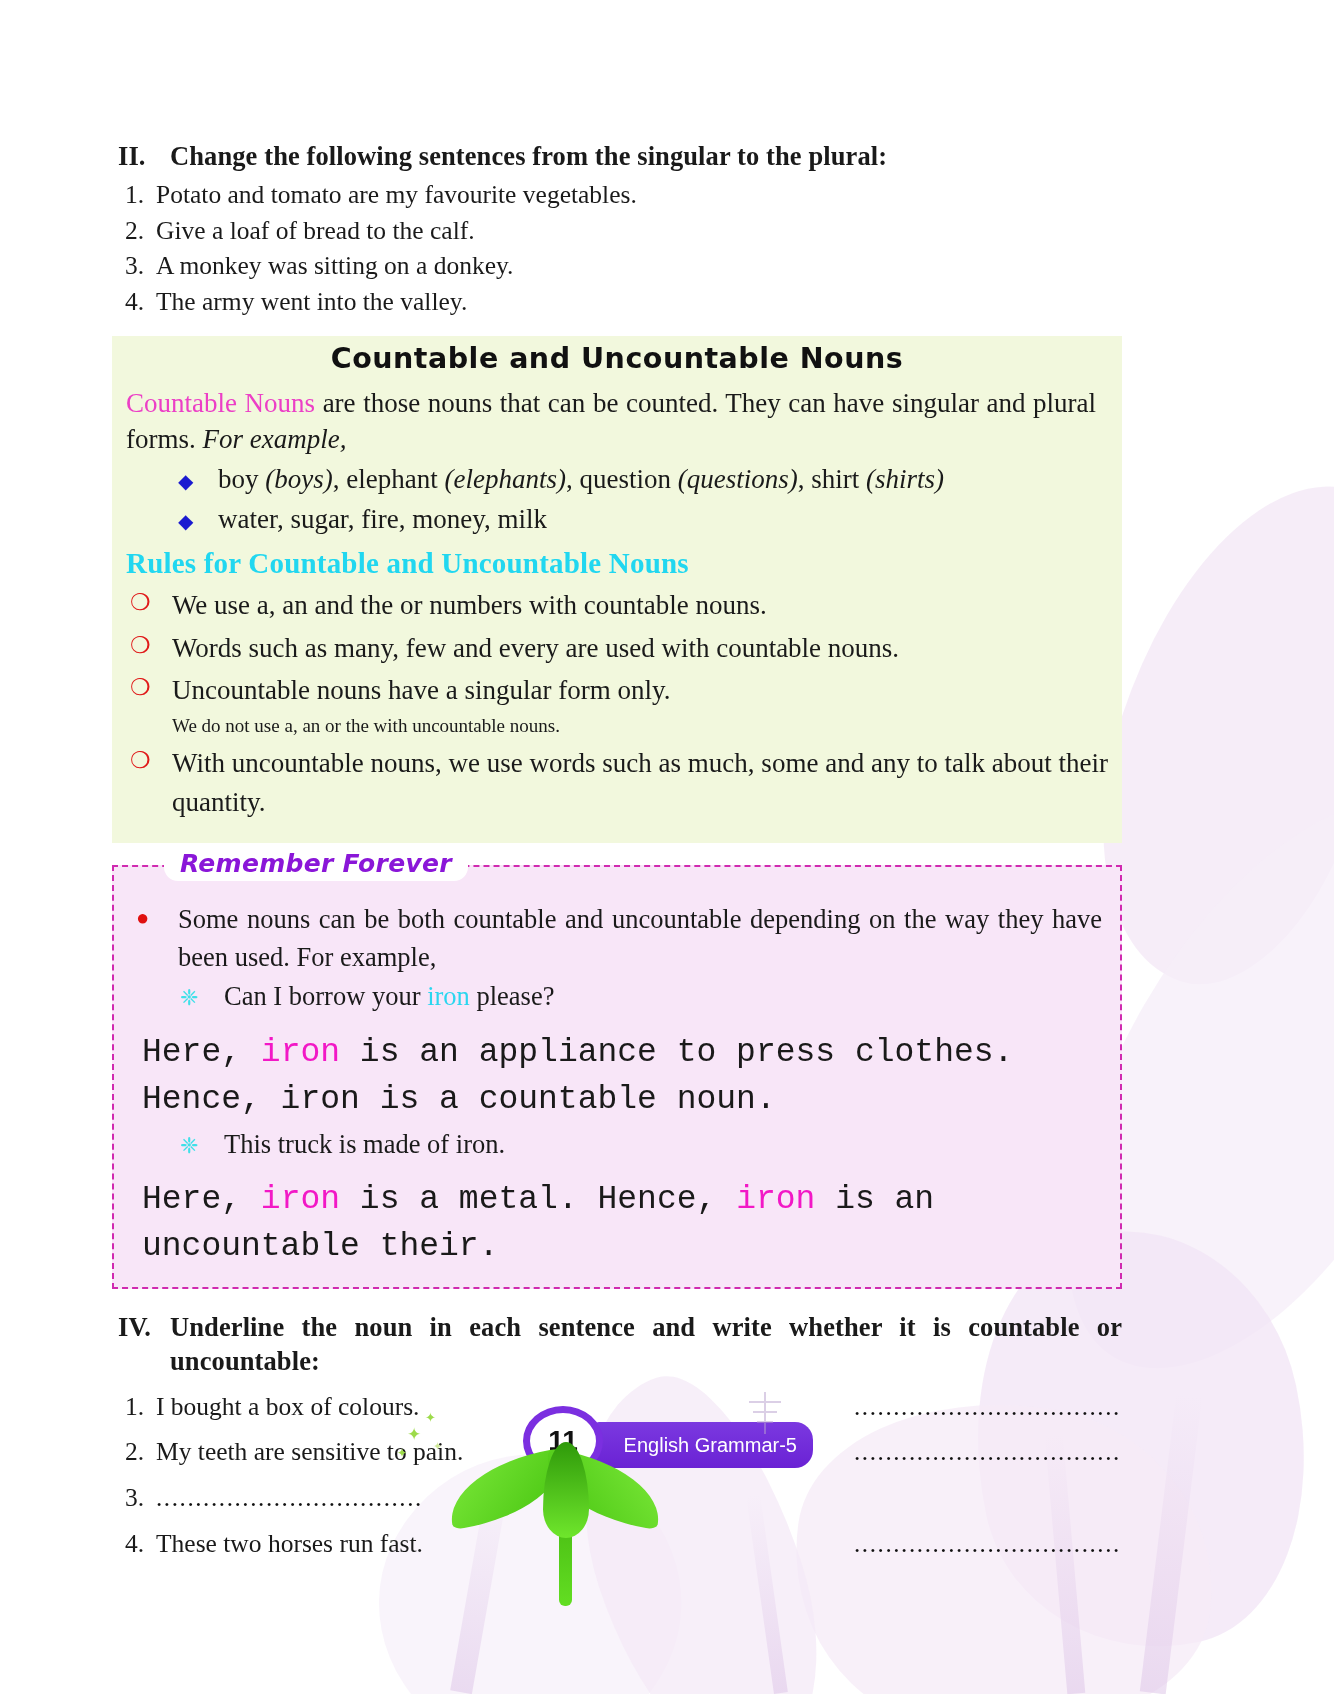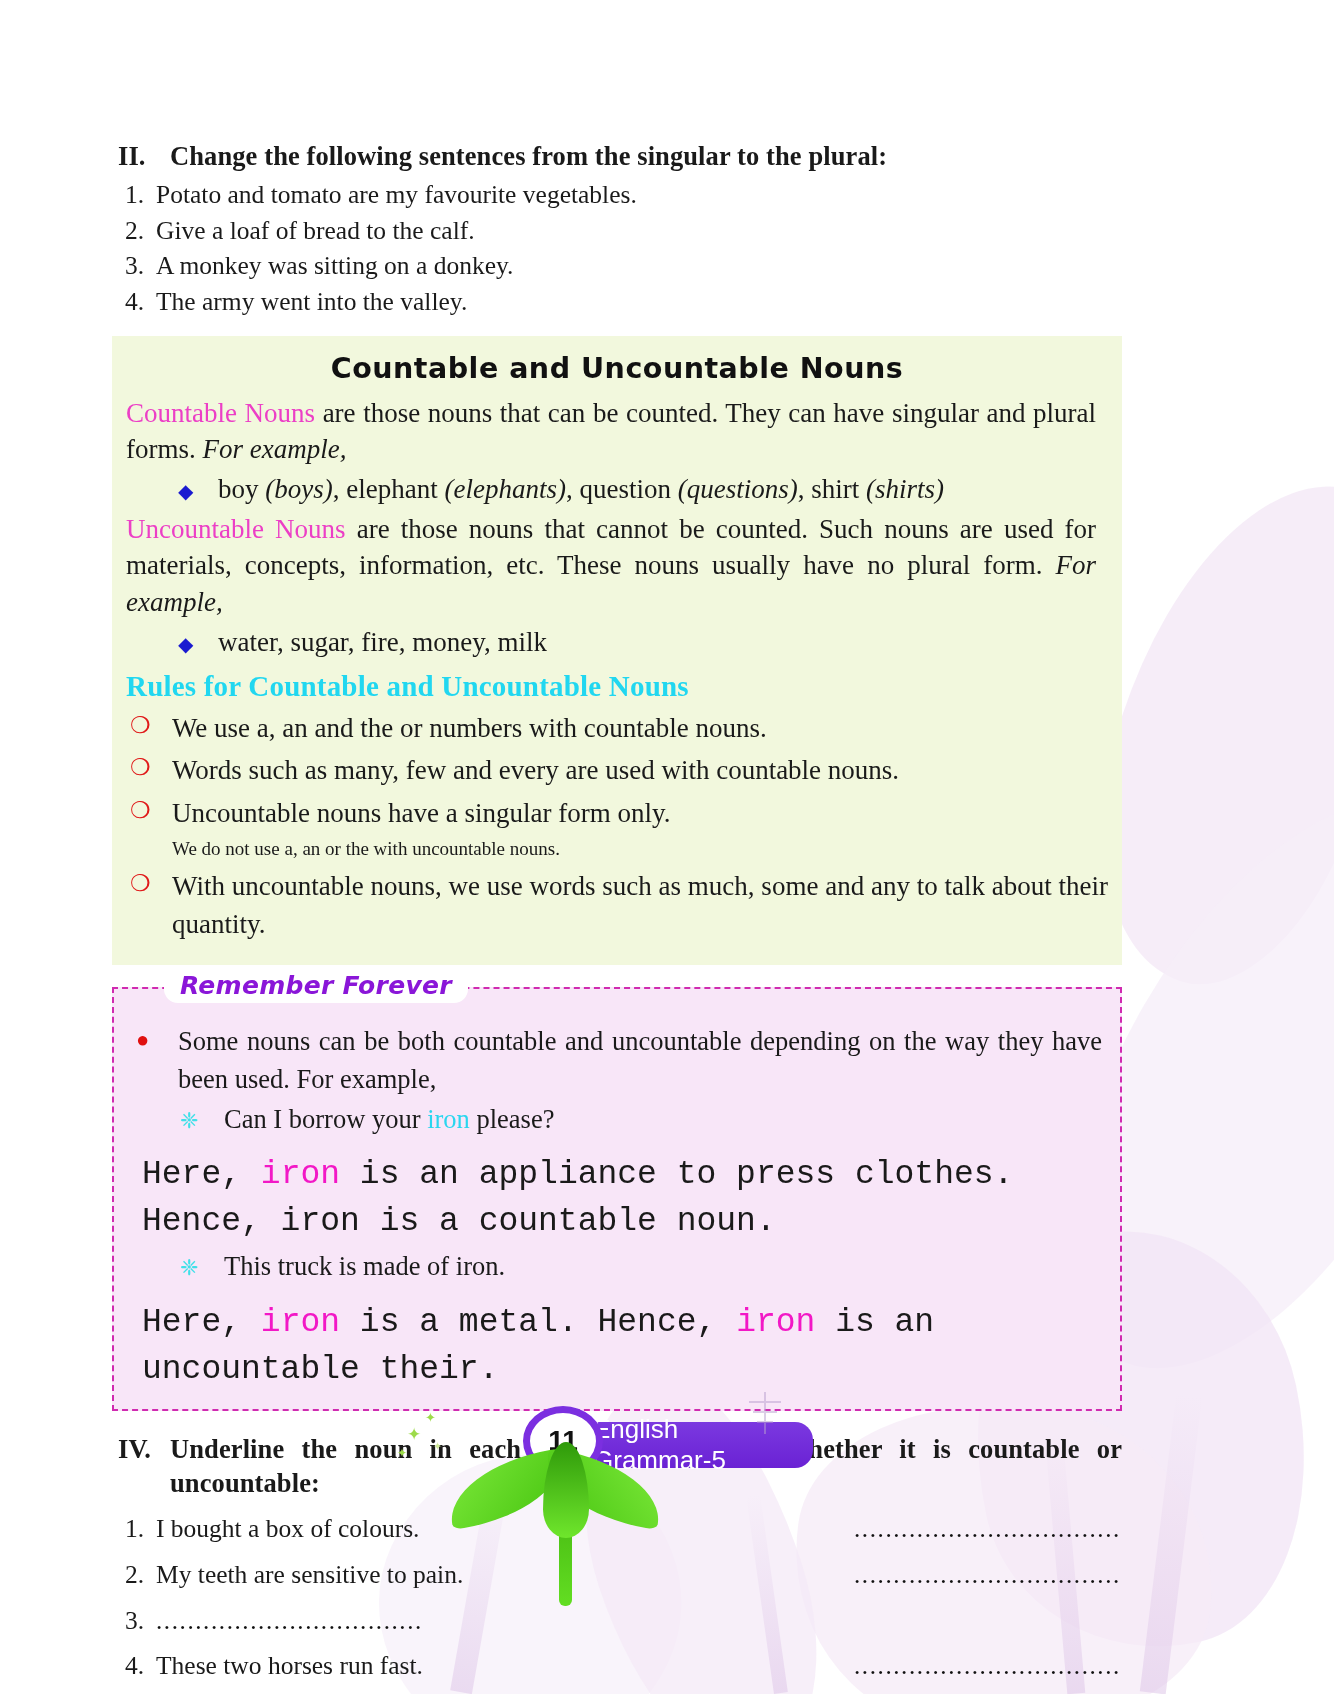--- a/index.html
+++ b/index.html
@@ -134,21 +134,21 @@
     color: #111;
     overflow: hidden;
     white-space: nowrap;
     font-size: 25px;
   }
 
   
   .concept-box {
     background: #f2f8dd;
     margin: 16px 0 0 0;
-    padding: 14px 14px 18px 14px;
+    padding: 4px 14px 18px 14px;
     box-sizing: border-box;
   }
   .concept-title {
     text-align: center;
     font-family: "DejaVu Sans", sans-serif;
     font-weight: bold;
     font-size: 28.5px;
     letter-spacing: .5px;
     color: #111111;
     margin: 2px 0 10px 0;
@@ -307,21 +307,21 @@
     width: 220px;
     background: linear-gradient(180deg, #7b39e0 0%, #6a22d4 100%);
     border-radius: 6px 18px 18px 6px;
     display: flex;
     align-items: center;
     justify-content: flex-end;
     padding-right: 16px;
     box-sizing: border-box;
     color: #ffffff;
     font-family: "Liberation Sans", sans-serif;
-    font-size: 26px;
+    font-size: 20px;
   }
   .page-circle {
     position: absolute;
     left: 68px;
     top: 0;
     width: 80px;
     height: 70px;
     border-radius: 50%;
     background: #ffffff;
     border: 7px solid #7b2fe0;
@@ -431,21 +431,20 @@
   <div class="concept-box">
     <div class="concept-title">Countable and Uncountable Nouns</div>
 
     <p class="concept-para"><span class="kw-countable">Countable Nouns</span><span> are those nouns that can be counted. They can have singular and plural forms. </span><span class="ital">For example,</span></p>
 
     <div class="ex-bullet-line">
       <span class="diamond-bullet">◆</span>
       <span><span>boy </span><span class="ital">(boys)</span><span>, elephant </span><span class="ital">(elephants)</span><span>, question </span><span class="ital">(questions)</span><span>, shirt </span><span class="ital">(shirts)</span></span>
     </div>
 
-    <p class="concept-para"><span class="kw-uncountable">Uncountable Nouns</span><span> are those nouns that cannot be counted. Such nouns are used for materials, concepts, information, etc. These nouns usually have no plural form. </span><span class="ital">For example,</span></p>
 
     <div class="ex-bullet-line">
       <span class="diamond-bullet">◆</span>
       <span>water, sugar, fire, money, milk</span>
     </div>
 
     <div class="rules-heading">Rules for Countable and Uncountable Nouns</div>
 
     <ul class="rules-list">
       <li>

